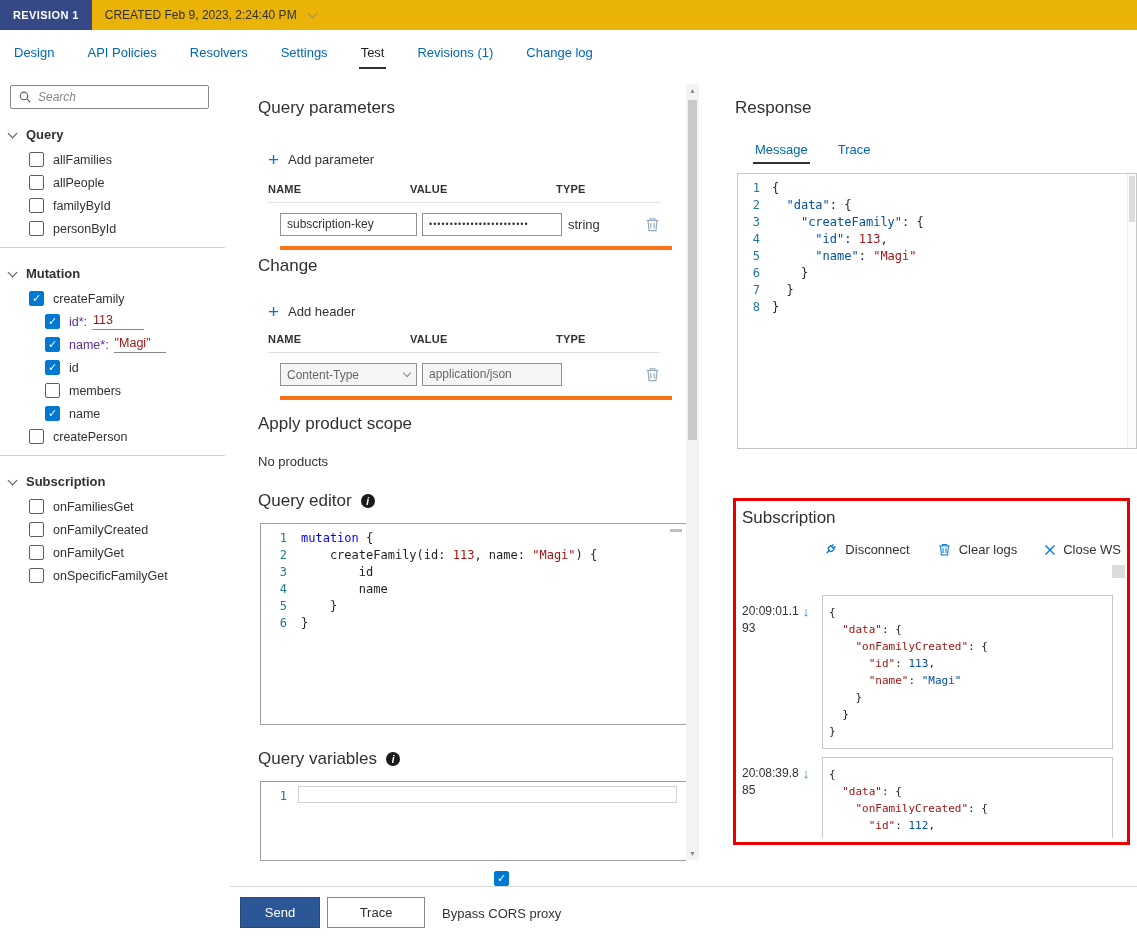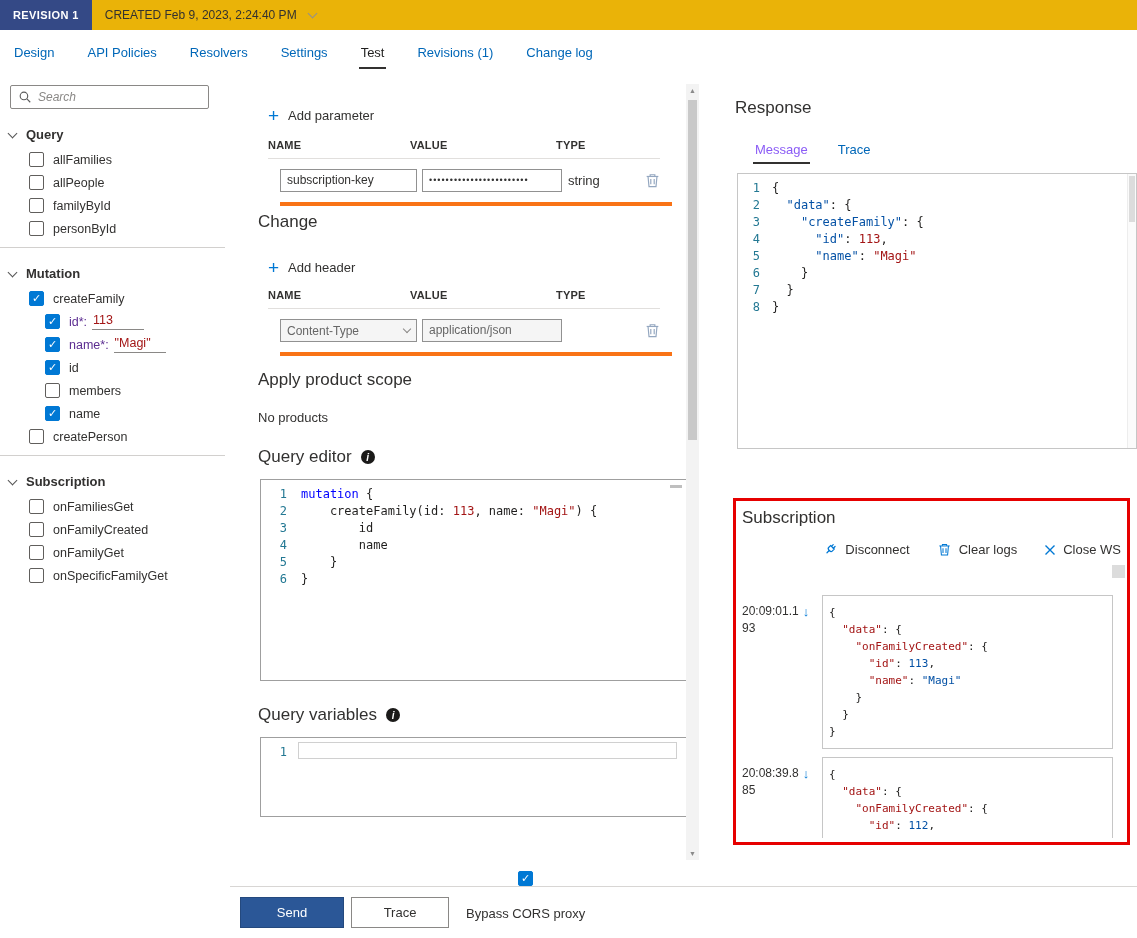--- a/index.html
+++ b/index.html
@@ -88,21 +88,21 @@
 .midscroll .sarrow{position:absolute;left:0;right:0;text-align:center;font-size:7px;color:#8a8a8a;}
 .midscroll .up{top:3px;}.midscroll .up::after{content:"▲";}
 .midscroll .down{bottom:3px;}.midscroll .down::after{content:"▼";}
 .midscroll .thumb{position:absolute;top:16px;left:2px;width:9px;height:340px;background:#c9c9c9;cursor:pointer;}
 
 
 .resppanel{position:absolute;top:74px;left:715px;right:0;bottom:52px;background:#fff;}
 .t-resp{margin:24px 0 0 20px;}
 .rtabs{display:flex;gap:30px;margin:20px 0 0 40px;font-size:13px;}
 .rtab{position:relative;padding:4px 0 10px;color:#0067b8;cursor:pointer;}
-.rtab.active{color:#8b5cf6;}
+.rtab.active{color:#0369a1;}
 .rtab.active::after{content:"";position:absolute;left:-2px;right:-2px;bottom:3px;height:2px;background:#323130;}
 .respbox{position:relative;display:flex;margin:6px 0 0 22px;width:400px;height:276px;border:1px solid #c6c6c6;overflow:hidden;background:#fff;}
 .respbox .gutter{width:30px;padding-right:8px;}
 .rscroll{position:absolute;top:0;right:0;bottom:0;width:9px;border-left:1px solid #ededed;background:#fbfbfb;}
 .rscroll::after{content:"";position:absolute;top:2px;left:1px;right:1px;height:46px;background:#dcdcdc;}
 
 
 .subwrap{position:absolute;left:18px;top:424px;width:397px;height:347px;border:3px solid #e60000;background:#fff;overflow:hidden;}
 .t-sub{margin:7px 0 0 6px;}
 .subtools{display:flex;justify-content:flex-end;align-items:center;gap:27px;margin:14px 6px 0 0;font-size:13px;color:#323130;}
@@ -113,21 +113,21 @@
 .logentry{display:flex;margin-top:30px;}
 .logentry + .logentry{margin-top:8px;}
 .ltime{width:82px;flex:none;display:flex;gap:4px;padding:8px 0 0 2px;font-size:12px;color:#323130;line-height:17px;}
 .larrow{color:#0078d4;font-size:13px;cursor:pointer;}
 .larrow::after{content:"↓";}
 .ljson{flex:1;margin-right:12px;border:1px solid #c6c6c6;background:#fff;padding:8px 6px;font-family:"DejaVu Sans Mono",monospace;font-size:11px;line-height:17px;color:#201f1e;overflow:hidden;}
 
 
 .footer{position:absolute;left:230px;right:0;bottom:0;height:52px;background:#fff;border-top:1px solid #d8d6d4;display:flex;align-items:center;padding-left:10px;}
 .btn{height:31px;font-size:13px;font-family:"Liberation Sans",sans-serif;cursor:pointer;}
-.btn-send{width:104px;background:#2b5797;border:1px solid #24497e;color:#fff;}
+.btn-send{width:80px;background:#2b5797;border:1px solid #24497e;color:#fff;}
 .btn-trace{width:98px;background:#fff;border:1px solid #8a8886;color:#323130;margin-left:7px;}
 .bypass{display:flex;align-items:center;gap:20px;margin-left:17px;font-size:13px;color:#323130;flex-direction:column;}
 </style>
 </head>
 <body>
 
 <div id="app">
 
   <div class="revbar">
     <div class="rev-badge">REVISION 1</div>
@@ -283,20 +283,21 @@
 
         <div class="tree-item">
           <span class="cb"></span>
           <span class="lbl">onSpecificFamilyGet</span>
 
         </div>
       </div>
   </aside>
 
   <main class="reqpanel">
+    <h2 class="ptitle t-qp">Query parameters</h2>
 
     <div class="addrow a-qp">
       <span class="plus"></span>
       <span>Add parameter</span>
     </div>
 
     <div class="gridhead gh-qp">
       <span>NAME</span>
       <span>VALUE</span>
       <span>TYPE</span>

